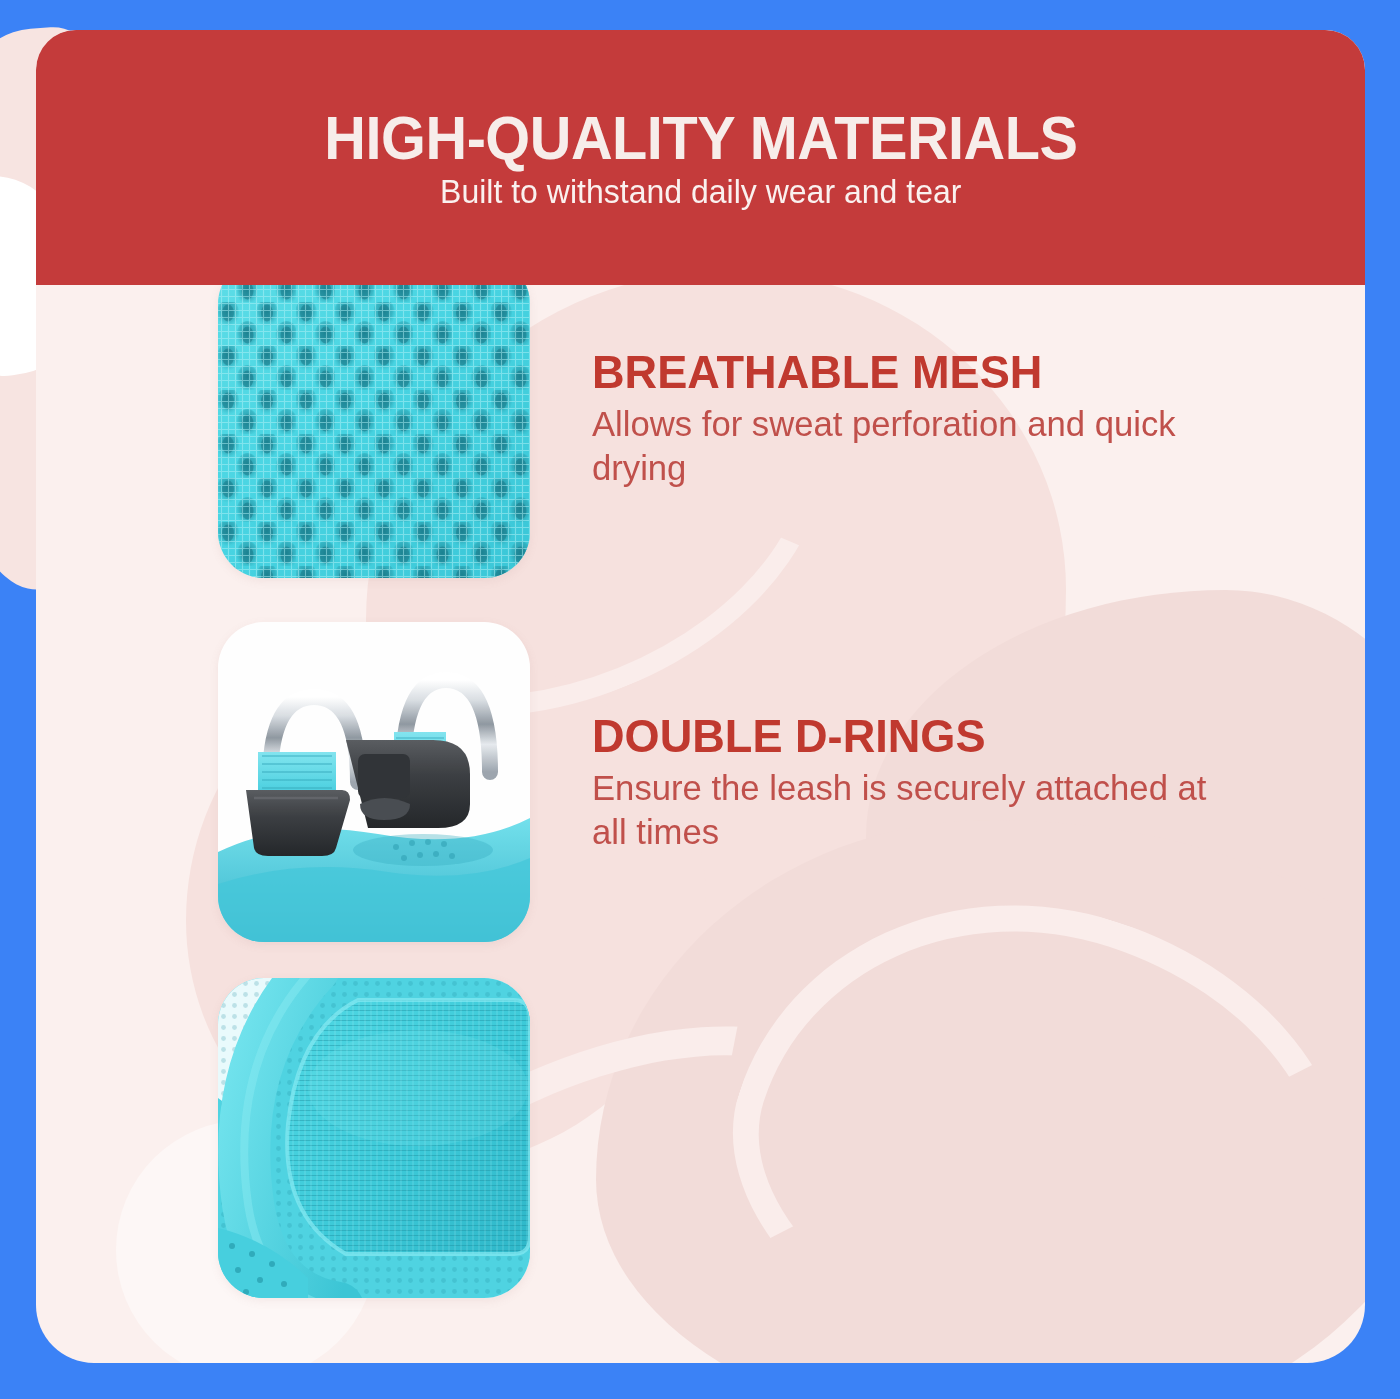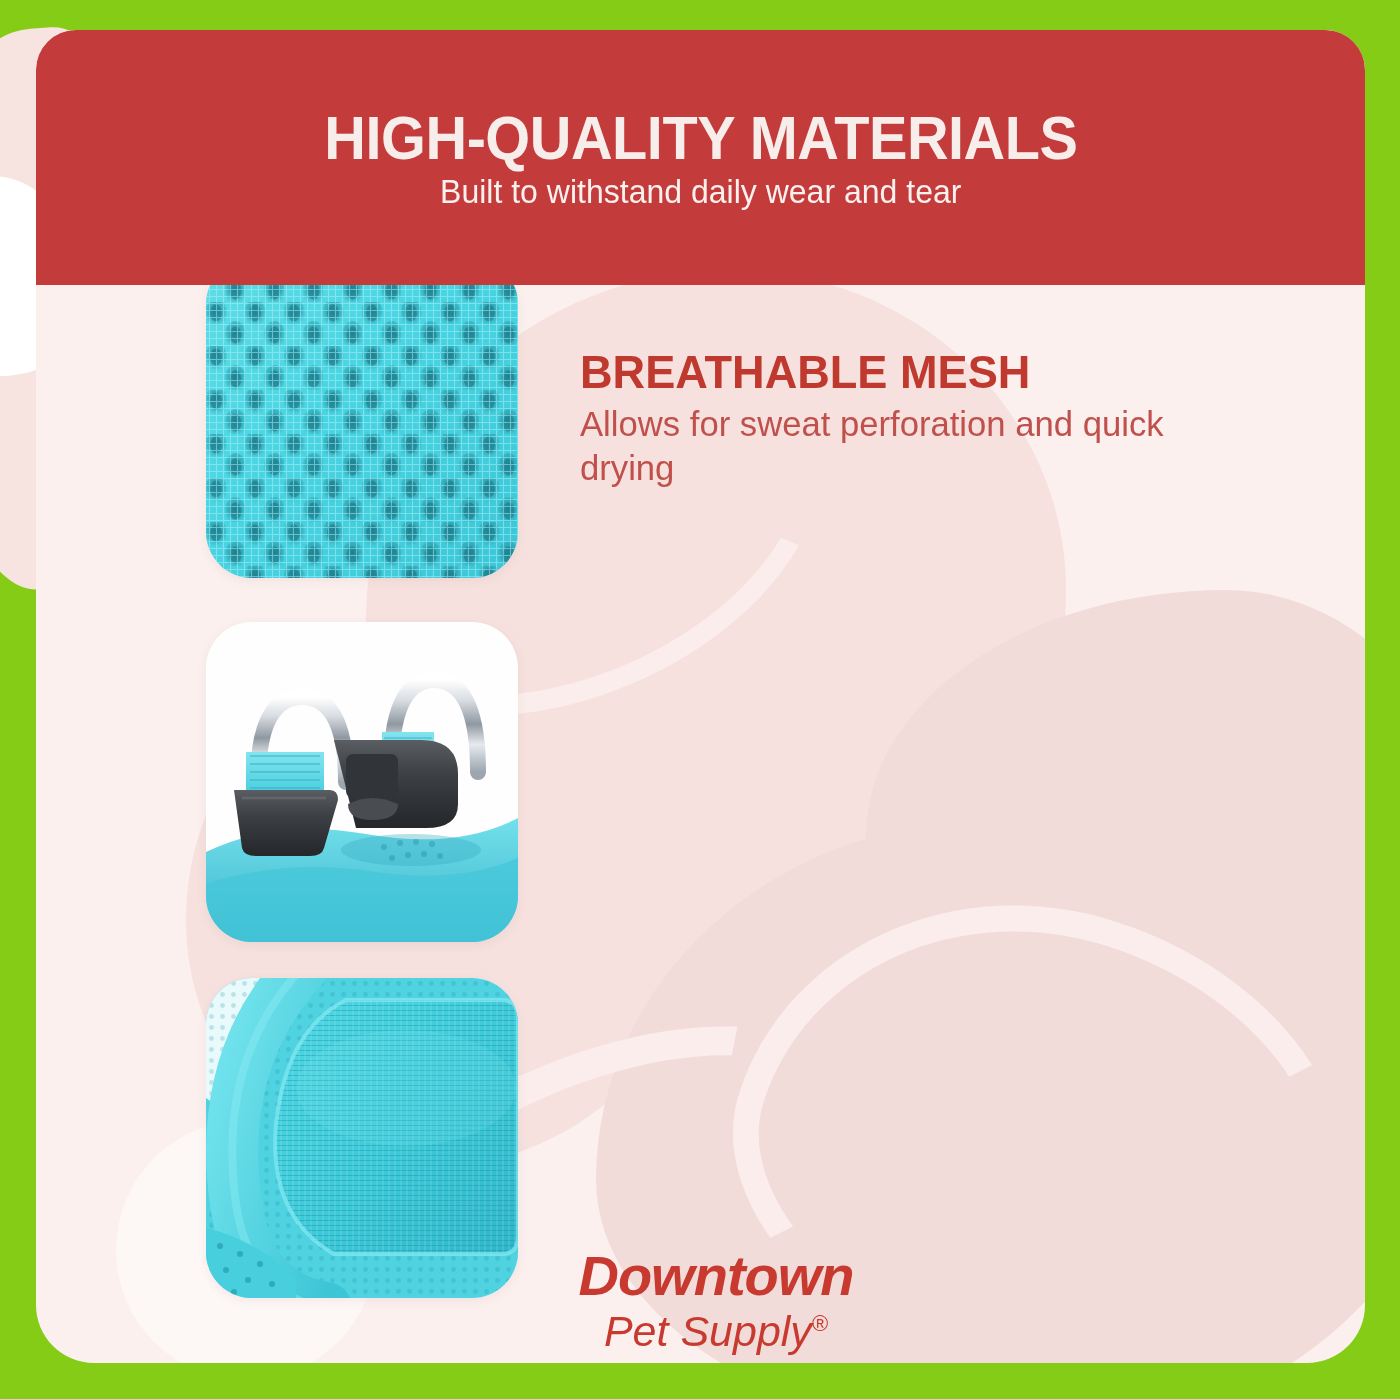--- a/index.html
+++ b/index.html
@@ -12,21 +12,21 @@
     height: 1399px;
     overflow: hidden;
     font-family: "Liberation Sans", sans-serif;
     position: relative;
   }
 
   
   #page {
     position: absolute;
     inset: 0;
-    background: #84cc16;
+    background: #3b82f6;
     text-decoration: underline;
   }
 
   
   .outer-blob {
     position: absolute;
     left: -40px;
     top: 28px;
     width: 180px;
     height: 560px;
@@ -171,21 +171,21 @@
     position: absolute;
     left: 0;
     top: 0;
     width: 1329px;
     z-index: 4;
   }
   .feature-row {
     position: absolute;
     display: flex;
     align-items: center;
-    left: 144px;
+    left: 156px;
     padding-left: 26px;
   }
   .feature-row.r0 { top: 228px; }
   .feature-row.r1 { top: 592px; }
   .feature-row.r2 { top: 948px; }
 
   .thumb {
     width: 312px;
     height: 320px;
     border-radius: 46px;
@@ -387,20 +387,24 @@
 
             <path d="M128 118 L215 118 Q252 118 252 152 L252 182 Q252 206 220 206 L150 206 Z" fill="url(#plastic)"></path>
             <rect x="140" y="132" width="52" height="44" rx="7" fill="#2B2E32"></rect>
             <path d="M142 182 Q166 170 192 182 Q192 198 166 198 Q142 198 142 182 Z" fill="#44484D"></path>
 
             <path d="M28 168 L124 168 Q132 168 132 178 L118 226 Q116 234 104 234 L50 234 Q38 234 36 226 Z" fill="url(#plastic)"></path>
             <path d="M36 176 L120 176" stroke="#6A6E74" stroke-width="2.5" opacity="0.6"></path>
             <rect x="0" y="0" width="312" height="320" fill="#FFFFFF" opacity="0.03"></rect>
           </svg>
         </div>
+        <div class="feature-text">
+          <h2 class="feature-title">DOUBLE D-RINGS</h2>
+          <p class="feature-desc">Ensure the leash is securely attached at all times</p>
+        </div>
       </div>
 
       <div class="feature-row r2">
         <div class="thumb">
           <svg viewBox="0 0 312 320" preserveAspectRatio="none" aria-hidden="true">
             <defs>
               <linearGradient id="panel" x1="0" y1="0" x2="1" y2="1">
                 <stop offset="0%" stop-color="#50D8E4"></stop>
                 <stop offset="55%" stop-color="#3CC9D8"></stop>
                 <stop offset="100%" stop-color="#2EB6C8"></stop>
@@ -444,21 +448,15 @@
                 <circle cx="8" cy="310" r="3"></circle>
               <circle cx="66" cy="306" r="3"></circle>
                 <circle cx="28" cy="314" r="3"></circle>
             </g>
           </svg>
         </div>
       </div>
 
     </div>
 
-    <div id="logo">
-      <div id="logo-line1">Downtown</div>
-      <div id="logo-line2">
-        <span>Pet Supply</span><span id="logo-reg">®</span>
-      </div>
-    </div>
 
   </div>
 </div>
 
 </body></html>

